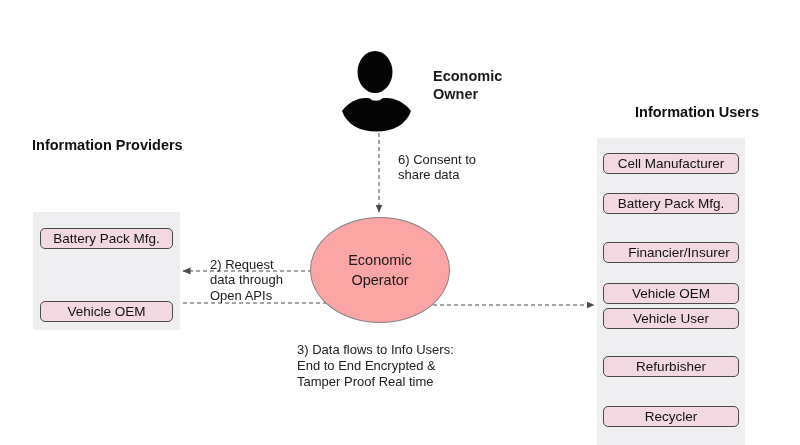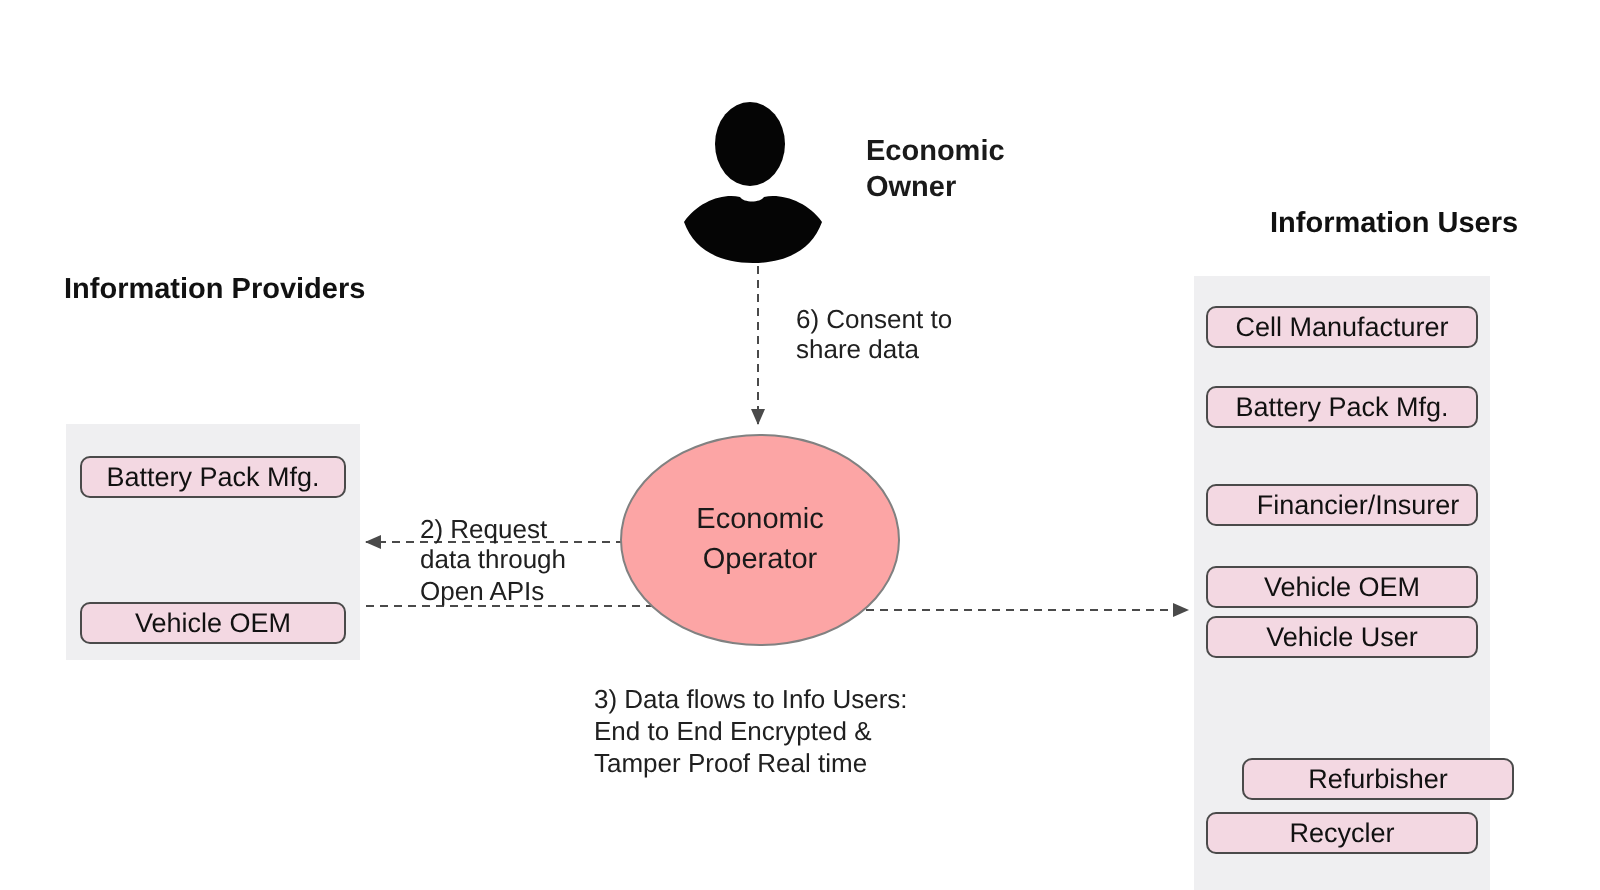--- a/index.html
+++ b/index.html
@@ -74,21 +74,21 @@
   .panel-providers .node-box { left: 7px; width: 133px; }
   .panel-providers .node-box:nth-of-type(1) { top: 16px; }
   .panel-providers .node-box:nth-of-type(2) { top: 89px; }
 
   .panel-users .node-box { left: 6px; width: 136px; }
   .panel-users .node-box:nth-of-type(1) { top: 15px; }
   .panel-users .node-box:nth-of-type(2) { top: 55px; }
   .panel-users .node-box:nth-of-type(3) { top: 104px; padding-left: 16px; }
   .panel-users .node-box:nth-of-type(4) { top: 145px; }
   .panel-users .node-box:nth-of-type(5) { top: 170px; }
-  .panel-users .node-box:nth-of-type(6) { top: 241px; margin-left: 18px; }
+  .panel-users .node-box:nth-of-type(6) { top: 218px; }
   .panel-users .node-box:nth-of-type(7) { top: 268px; }
 
   .operator-ellipse {
     position: absolute;
     left: 310px; top: 217px;
     width: 140px; height: 106px;
     background: #fca5a5;
     border: 1px solid #818181;
     border-radius: 50%;
     display: flex;

